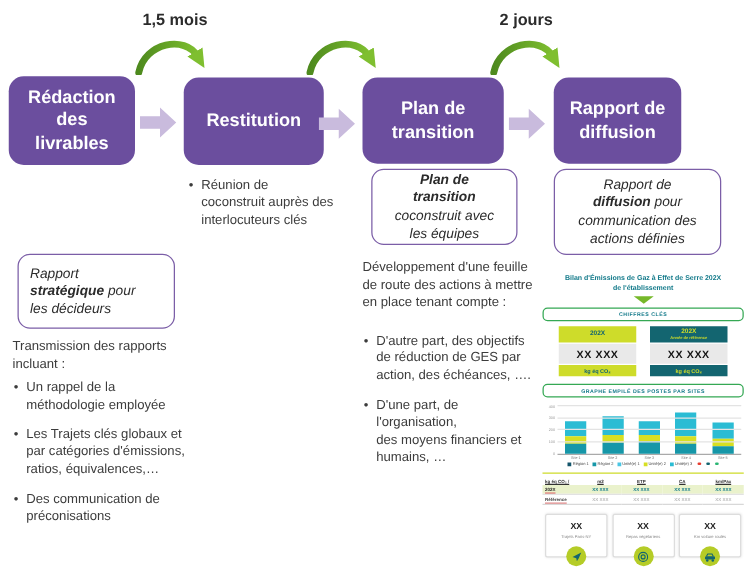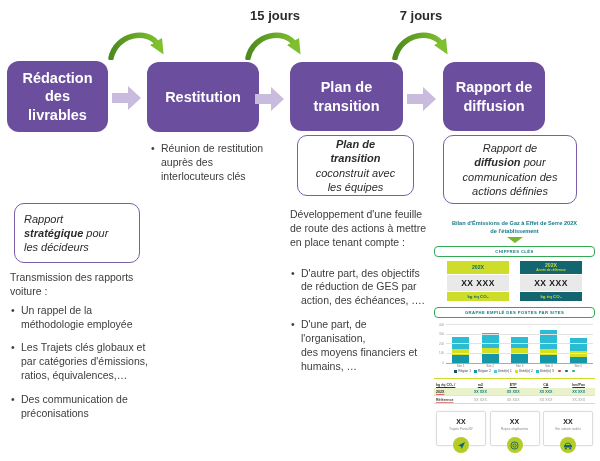--- a/index.html
+++ b/index.html
@@ -65,22 +65,22 @@
   .eq-value{font-size:7px;font-weight:bold;color:#222;margin-top:6px;}
   .eq-label{font-size:3.3px;color:#888;margin-top:1.5px;}
   .eq-circle{position:absolute;left:50%;bottom:-8px;transform:translateX(-50%);width:16px;height:16px;
              border-radius:50%;background:#B5CC27;display:flex;align-items:center;justify-content:center;}
 </style>
 </head>
 <body>
 
 <div id="canvas">
 
-  <div class="abs tlabel" style="left:238px;top:8px;width:74px">15 jours</div>
-  <div class="abs tlabel" style="left:386px;top:8px;width:70px">7 jours</div>
+  <div class="abs tlabel" style="left:103px;top:8px;width:74px">1,5 mois</div>
+  <div class="abs tlabel" style="left:386px;top:8px;width:70px">2 jours</div>
 
   <svg class="abs" style="left:106px;top:26px" width="64" height="34" viewBox="0 0 64 34">
     <defs>
       <linearGradient id="g1" x1="0" y1="0" x2="1" y2="0">
           <stop offset="0" stop-color="#4E8A1E"></stop>
           <stop offset="1" stop-color="#7FBF30"></stop>
         </linearGradient>
       <marker id="ah1" markerUnits="userSpaceOnUse" markerWidth="18" markerHeight="18" refX="4" refY="8" orient="auto">
           <path d="M0,1 L15,8 L0,15 Z" fill="#7FBF30"></path>
         </marker>
@@ -131,28 +131,28 @@
       <polygon points="0,9 16,9 16,2 29,14 16,26 16,19 0,19" fill="#C9BBDD"></polygon>
     </svg>
 
   <div class="abs ocard" style="left:14px;top:203px;width:126px;height:60px">
     <div><span>Rapport
 </span><b>stratégique</b><span> pour
 les décideurs</span></div>
   </div>
 
   <div class="abs btxt" style="left:10px;top:271px;width:148px">
-    <div style="margin-bottom:5px">Transmission des rapports  voiture :</div>
+    <div style="margin-bottom:5px">Transmission des rapports  incluant :</div>
     <div class="bullet">Un rappel de la méthodologie employée</div>
     <div class="bullet">Les Trajets clés globaux et par catégories d'émissions, ratios, équivalences,…</div>
     <div class="bullet">Des communication de préconisations</div>
   </div>
 
   <div class="abs btxt" style="left:150px;top:142px;width:118px">
-    <div class="bullet">Réunion de restitution auprès des interlocuteurs clés</div>
+    <div class="bullet">Réunion de coconstruit auprès des interlocuteurs clés</div>
   </div>
 
   <div class="abs ocard center" style="left:297px;top:135px;width:117px;height:61px">
     <div><b>Plan de
 transition</b><span>
 coconstruit avec
 les équipes</span></div>
   </div>
   <div class="abs btxt" style="left:290px;top:208px;width:140px">
     <div style="margin-bottom:17px">Développement d'une feuille de route des actions à mettre en place tenant compte :</div>

